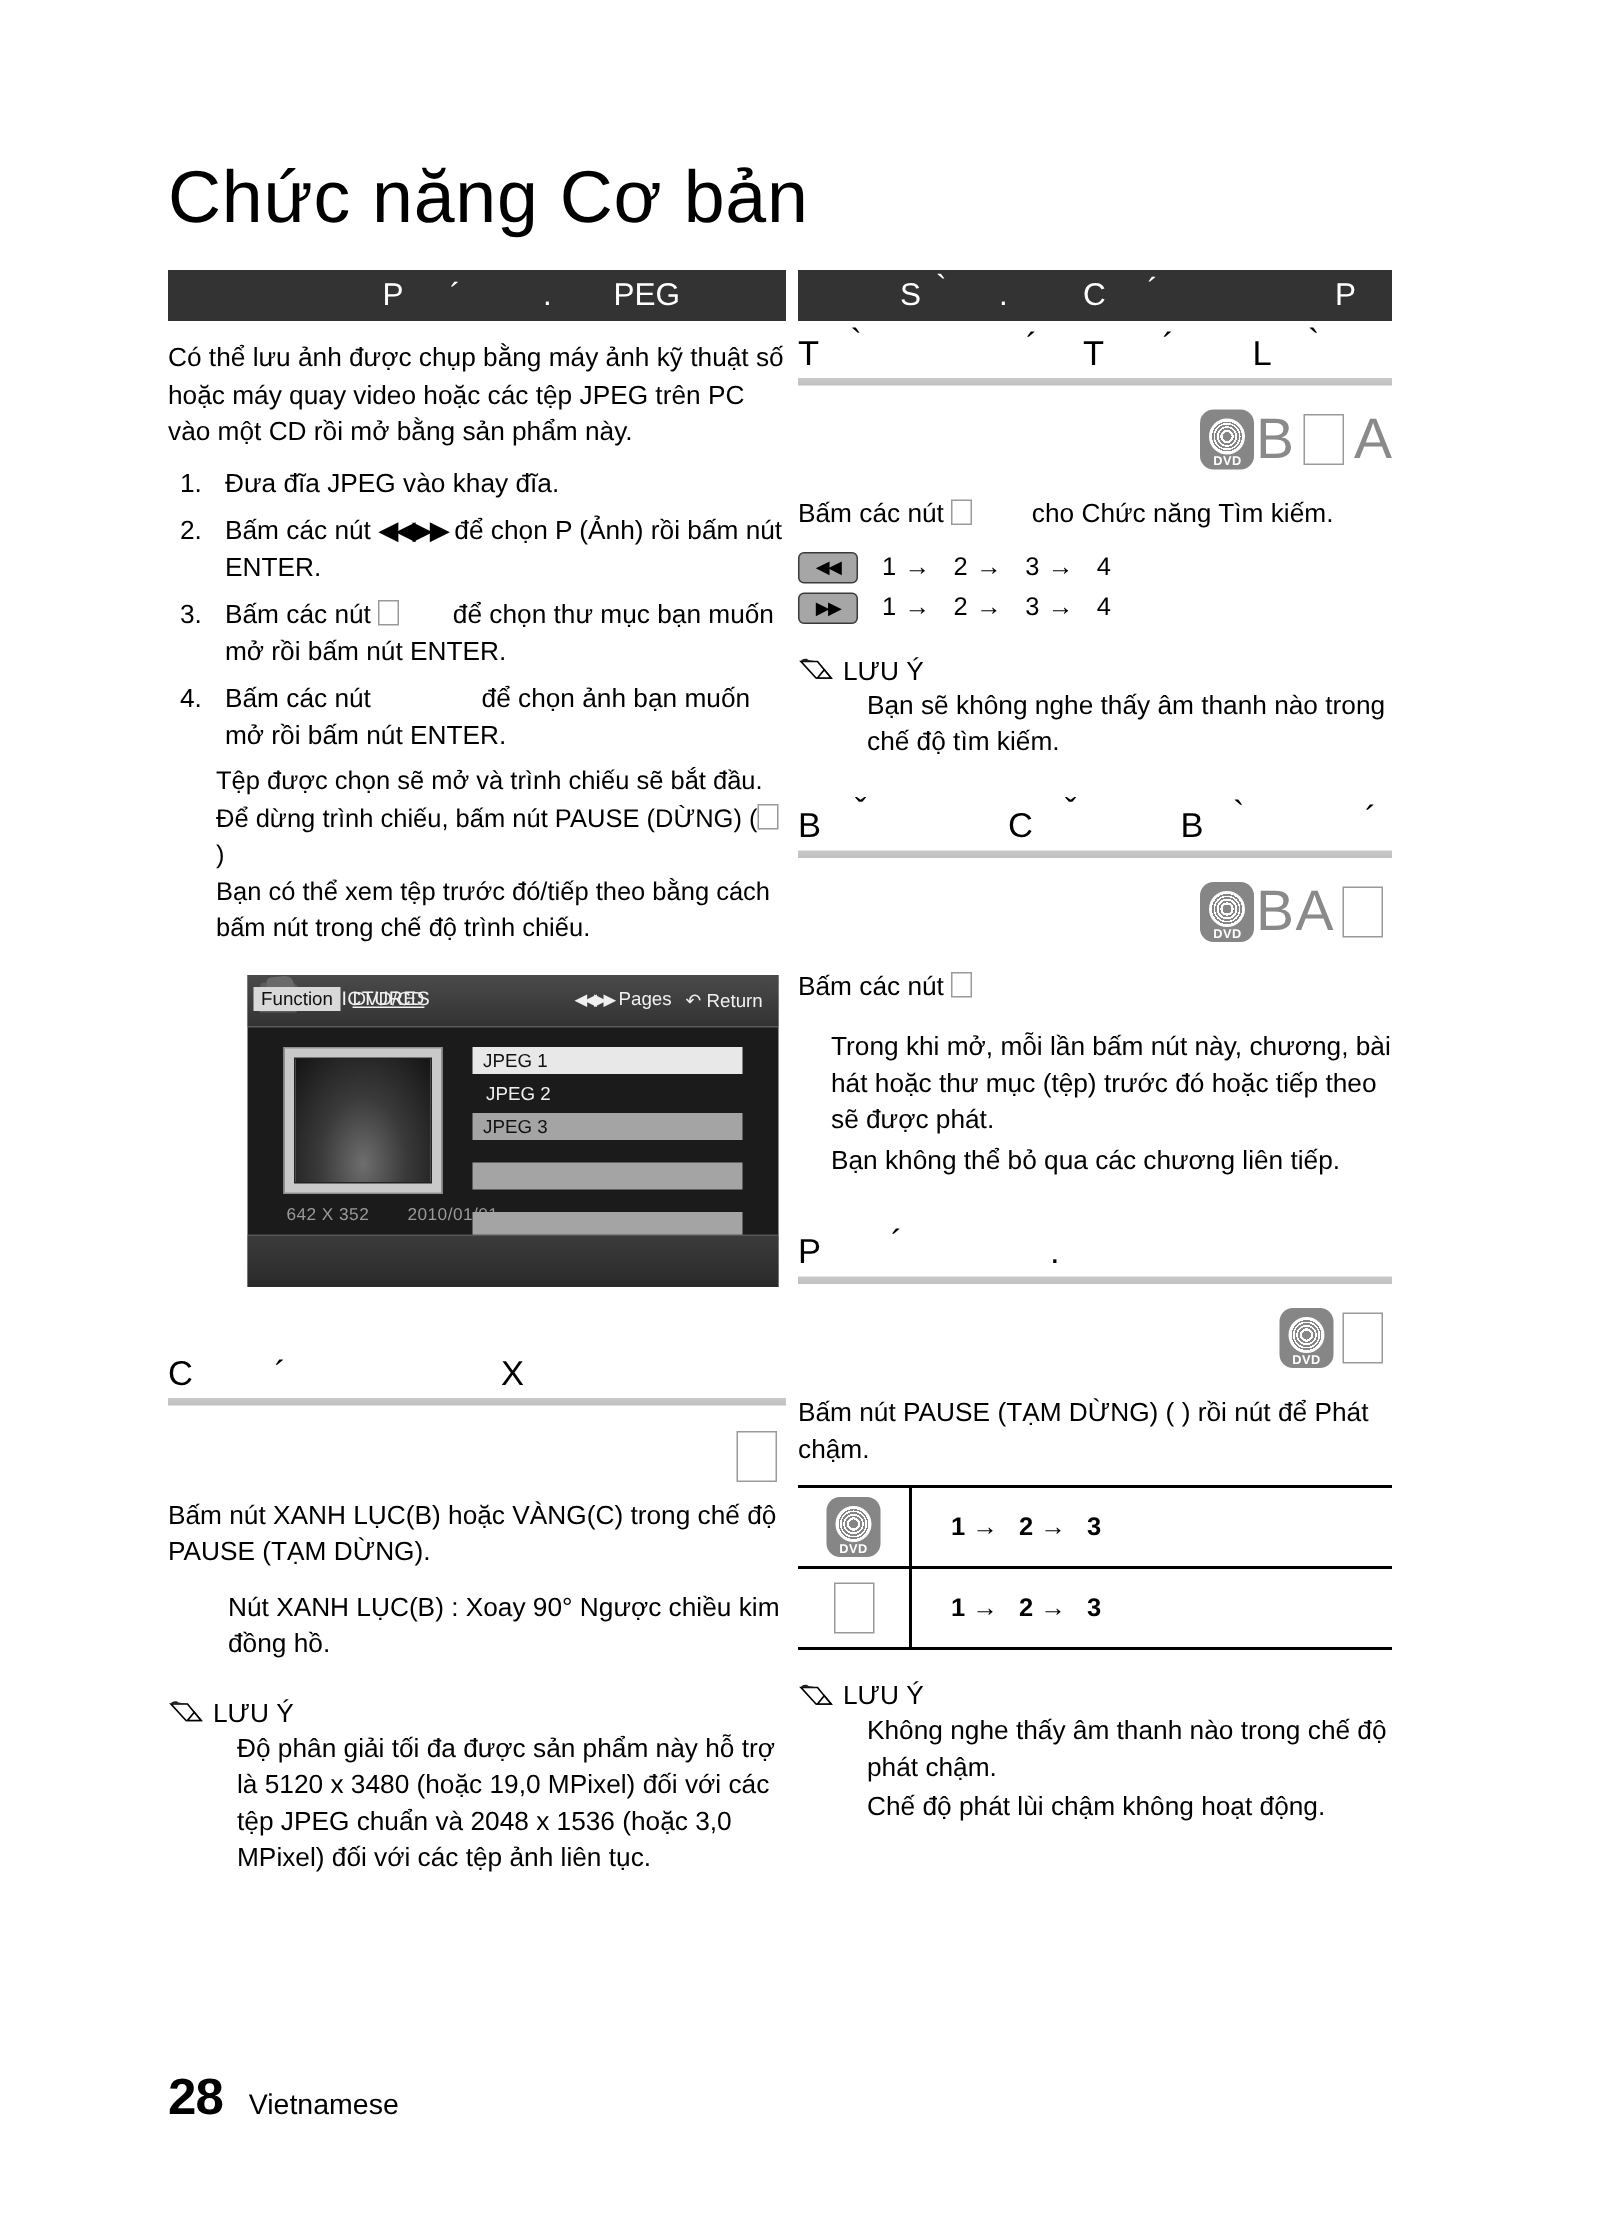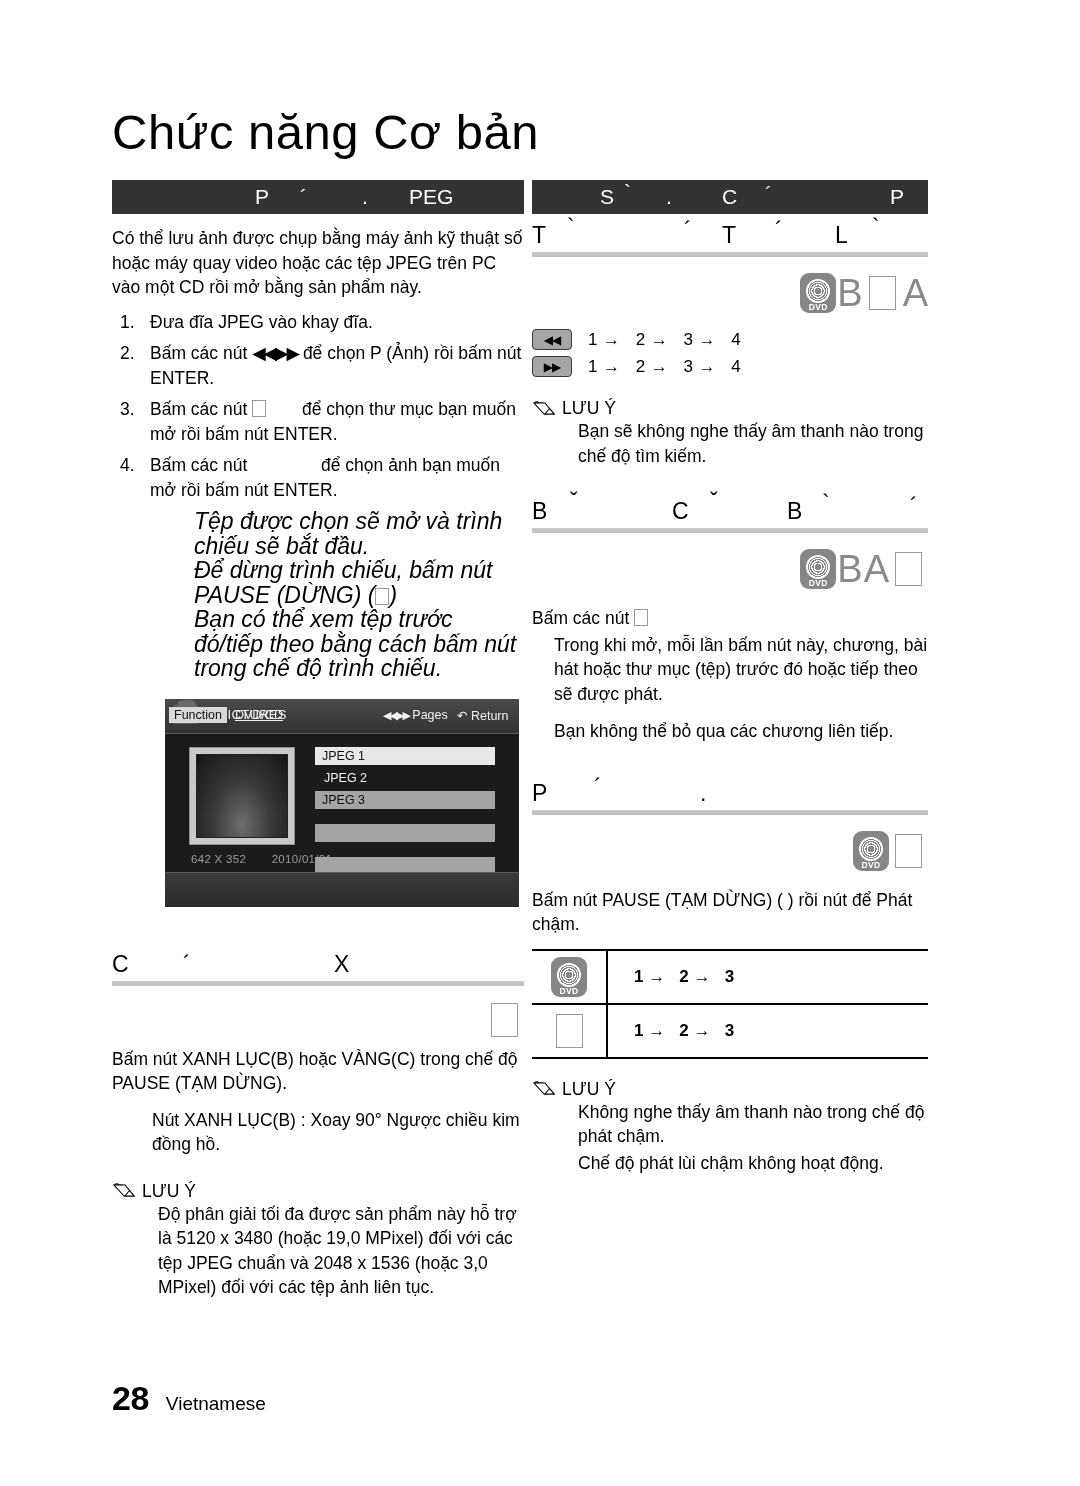--- a/index.html
+++ b/index.html
@@ -99,24 +99,23 @@
     line-height: 24.5px;
     padding-left: 38px;
     margin-bottom: 7px;
   }
   .ol li .num {
     position: absolute;
     left: 8px;
     top: 0;
   }
   .sub {
-    font-size: 23px;
+    font-size: 17px;
     line-height: 24.5px;
-    margin-left: 82px;
-    font-style: italic;
+    margin-left: 32px;
   }
   .indent {
     margin-left: 40px;
     font-size: 17.5px;
     line-height: 24.5px;
   }
   
   .note-head {
     display: flex;
     align-items: center;
@@ -532,20 +531,26 @@
     <div class="badges">
       <span class="dvdicon">
         <span class="disc"></span>
         <span class="lbl">DVD</span>
       </span>
       <span class="glyph-letter">B</span>
       <span class="glyph-box"></span>
       <span class="glyph-letter">A</span>
     </div>
 
+    <div class="para" style="margin-top:14px;">
+      <span>Bấm các nút</span>
+      <span class="mini-box"></span>
+      <span style="display:inline-block;width:30px;"></span>
+      <span>cho Chức năng Tìm kiếm.</span>
+    </div>
 
     <div class="seq">
       <div class="seq-row">
         <span class="key">
           <span class="btnkey">◀◀</span>
         </span>
         <span class="steps">1 →   2 →   3 →   4</span>
       </div>
       <div class="seq-row">
         <span class="key">
@@ -586,22 +591,22 @@
       <span class="glyph-letter">B</span>
       <span class="glyph-letter">A</span>
       <span class="glyph-box"></span>
     </div>
 
     <div class="para" style="margin-top:14px;">
       <span>Bấm các nút</span>
       <span class="mini-box"></span>
     </div>
 
-    <div class="note-body" style="margin-left:22px;margin-top:2px;">Trong khi mở, mỗi lần bấm nút này, chương, bài hát hoặc thư mục (tệp) trước đó hoặc tiếp theo sẽ được phát.</div>
-    <div class="note-body" style="margin-left:22px;margin-top:13px;">Bạn không thể bỏ qua các chương liên tiếp.</div>
+    <div class="note-body" style="margin-left:22px;margin-top:16px;">Trong khi mở, mỗi lần bấm nút này, chương, bài hát hoặc thư mục (tệp) trước đó hoặc tiếp theo sẽ được phát.</div>
+    <div class="note-body" style="margin-left:22px;margin-top:2px;">Bạn không thể bỏ qua các chương liên tiếp.</div>
 
     <div class="sect" style="margin-top:34px;">
       <span class="frag" style="left:0px;">P</span>
       <span class="frag" style="left:62px;top:-6px;">´</span>
       <span class="frag" style="left:168px;">.</span>
       <span class="rule"></span>
     </div>
 
     <div class="badges">
       <span class="dvdicon">

